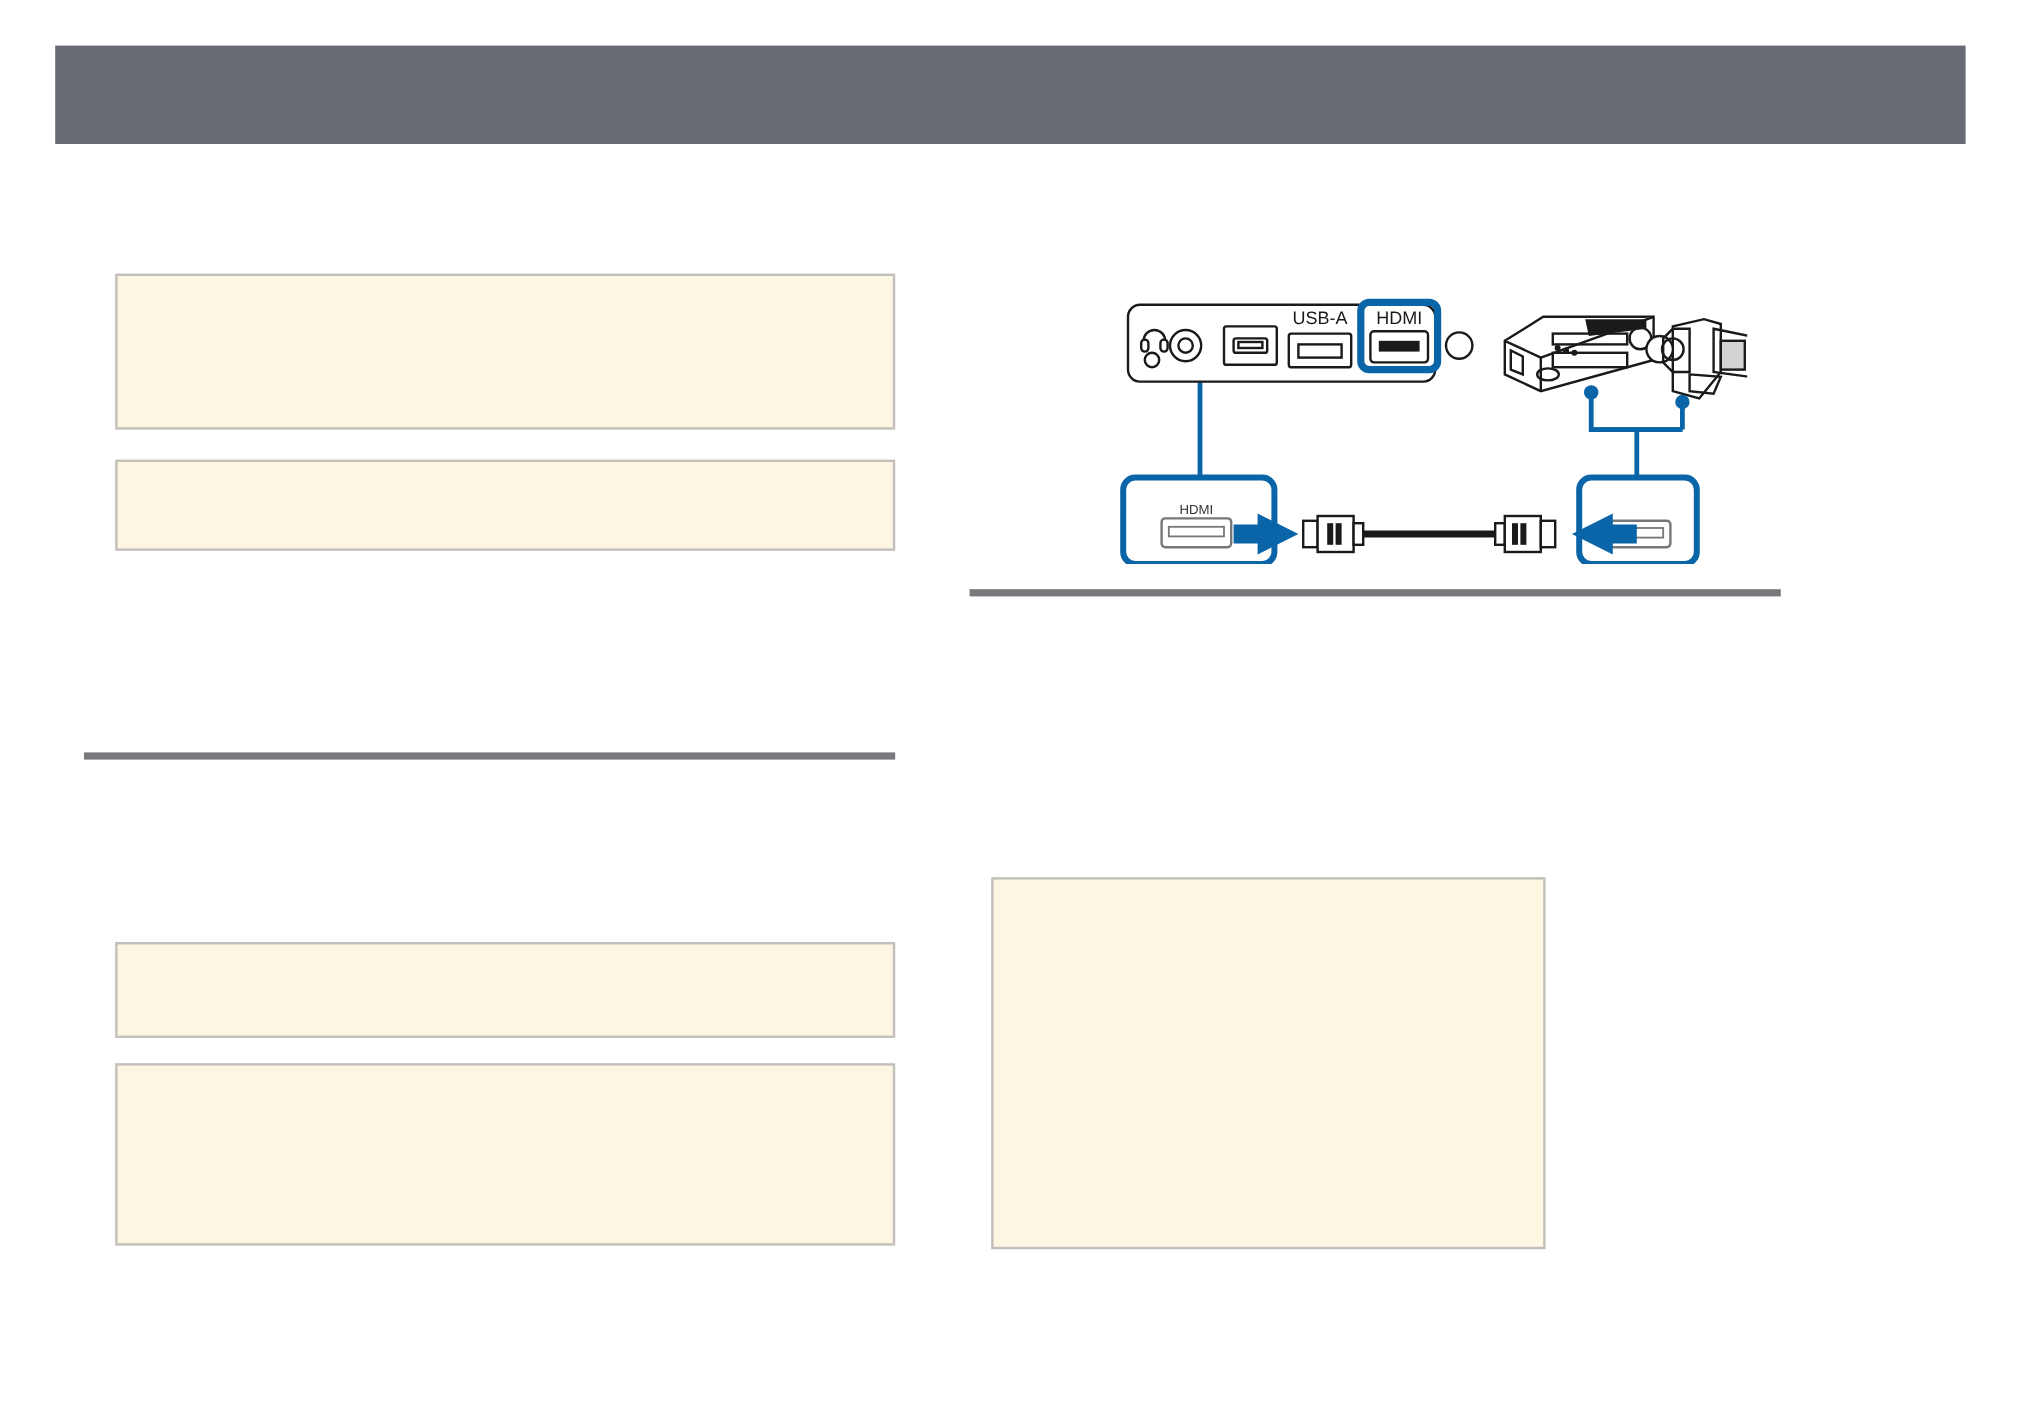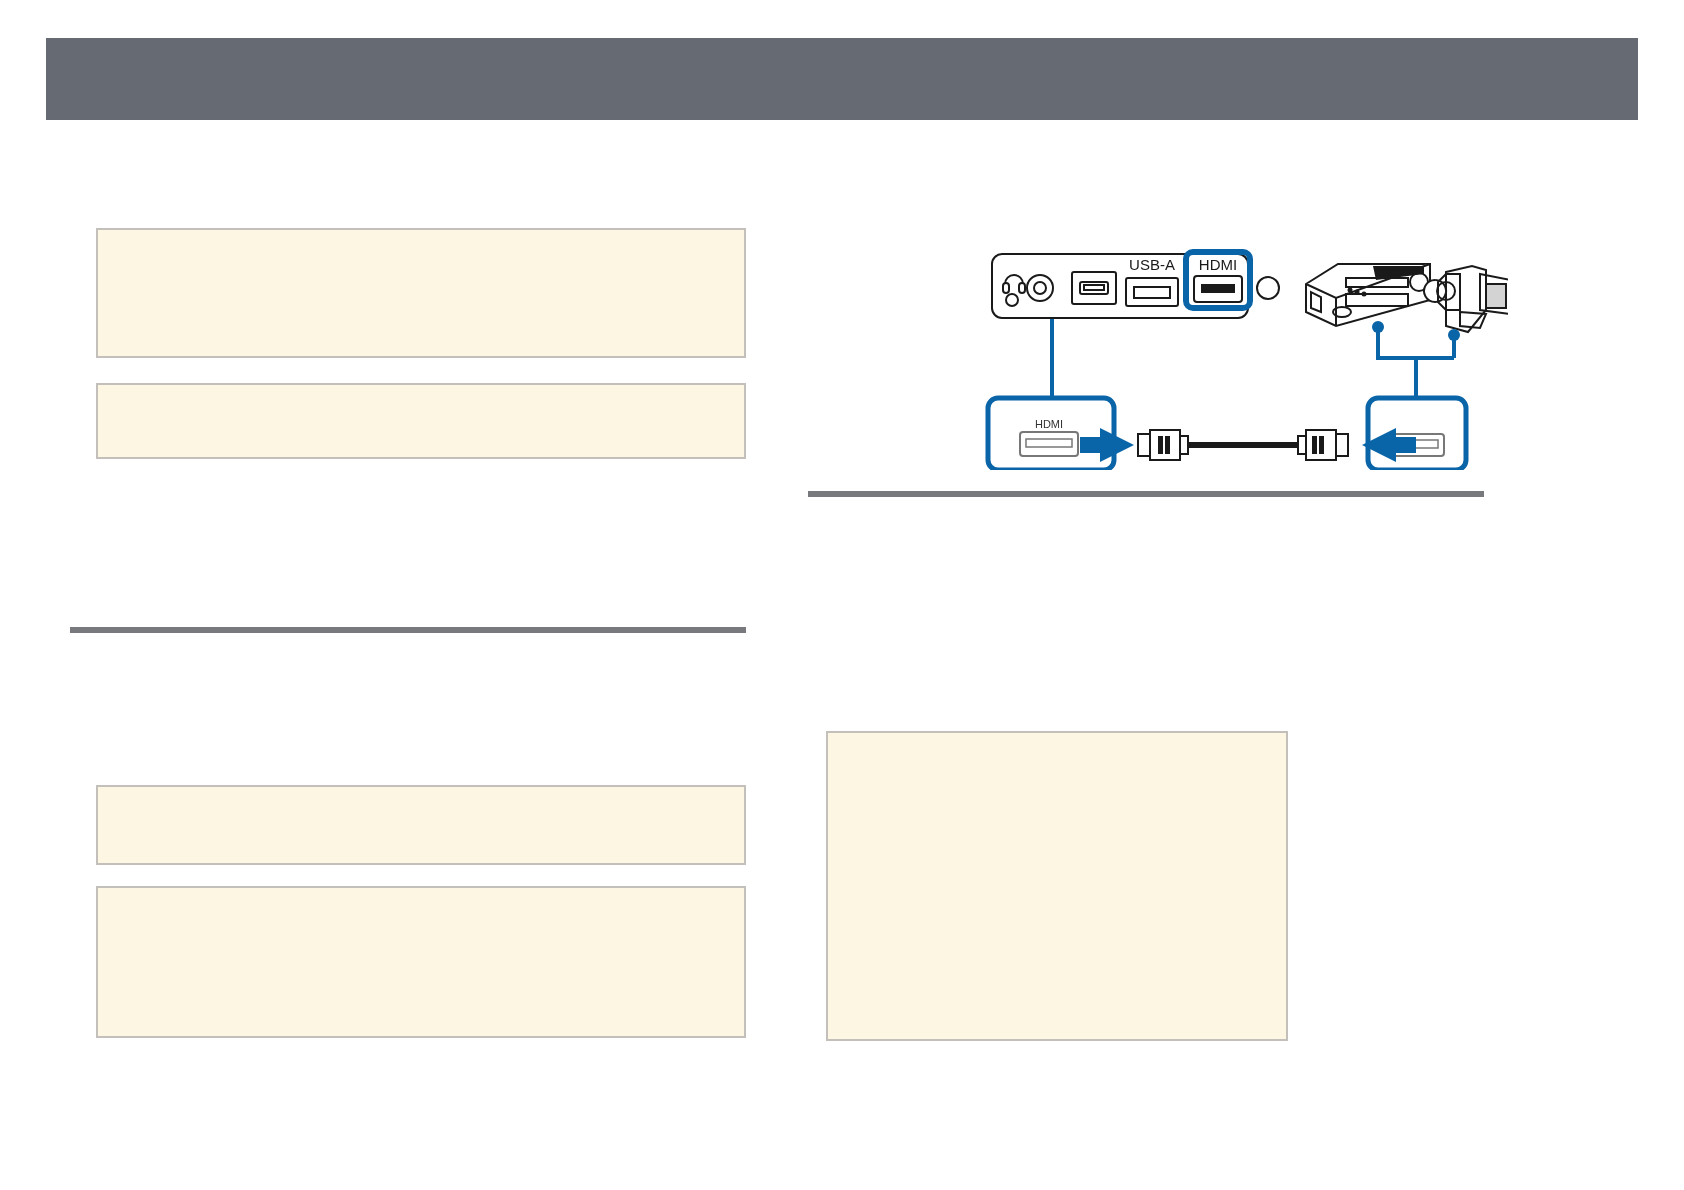--- a/index.html
+++ b/index.html
@@ -52,21 +52,21 @@
   
   .section-rule {
     position: absolute;
     background: #77797d;
     height: 6px;
   }
 
   
   .diagram {
     position: absolute;
-    left: 868px;
+    left: 816px;
     top: 240px;
     width: 640px;
     height: 230px;
   }
   .diagram svg {
     display: block;
     width: 640px;
     height: 230px;
   }
 </style>

